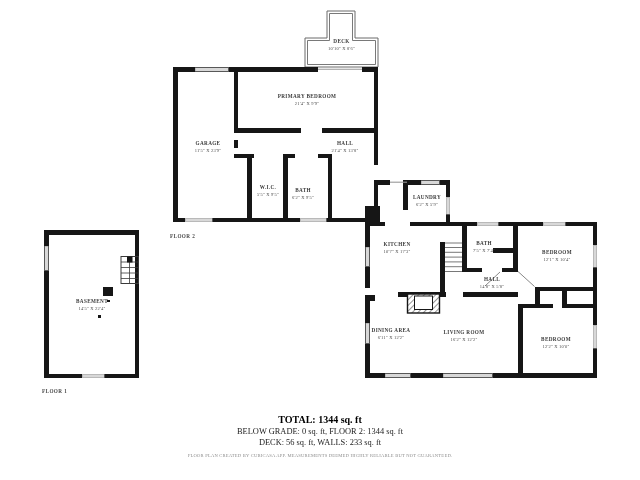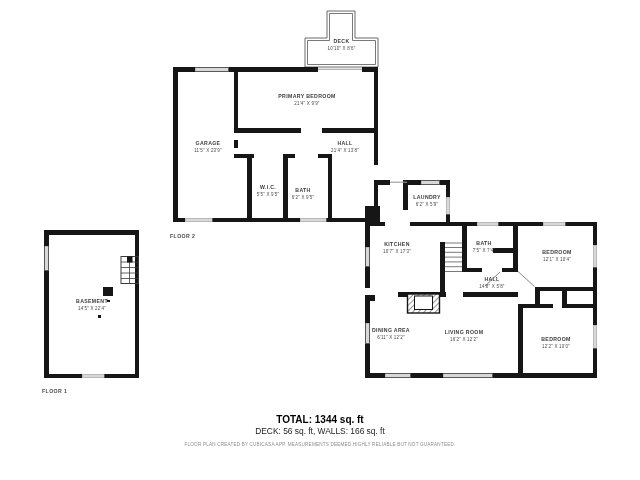--- a/index.html
+++ b/index.html
@@ -1,17 +1,17 @@
 <!DOCTYPE html>
 <html><head>
 <meta charset="utf-8">
 <style>
   html,body{margin:0;padding:0;background:#fff;}
   .canvas{position:relative;width:616px;height:480px;background:#fff;overflow:hidden;
-          font-family:Liberation Sans, sans-serif;}
+          font-family:Liberation Serif, serif;}
   .plan-svg{position:absolute;left:0;top:0;}
   .rlabel{position:absolute;transform:translateX(-50%);text-align:center;color:#3b3b3b;
           white-space:nowrap;line-height:7px;}
   .rlabel .rname{font-size:5.2px;font-weight:bold;letter-spacing:.35px;}
   .rlabel .rdims{font-size:4.5px;letter-spacing:.2px;color:#4a4a4a;}
   .floor-tag{position:absolute;font-size:5.2px;font-weight:bold;letter-spacing:.4px;color:#4a4a4a;}
   .summary{position:absolute;left:0;top:414px;width:640px;text-align:center;color:#1c1c1c;}
   .summary .total{font-size:10px;font-weight:bold;line-height:12px;color:#000;}
   .summary .sline{font-size:8.4px;line-height:11px;}
   .summary .disclaimer{font-size:4.6px;color:#8d8d8d;margin-top:5px;letter-spacing:.2px;}
@@ -205,17 +205,18 @@
   <div class="rlabel" style="left:92px;top:298px">
     <div class="rname">BASEMENT</div>
     <div class="rdims">14'5" X 22'4"</div>
   </div>
 
   <div class="floor-tag" style="left:170px;top:233px">FLOOR 2</div>
   <div class="floor-tag" style="left:42px;top:388px">FLOOR 1</div>
 
   <div class="summary">
     <div class="total">TOTAL: 1344 sq. ft</div>
-    <div class="sline">DECK: 56 sq. ft, WALLS: 166 sq. ft</div>
+    <div class="sline">BELOW GRADE: 0 sq. ft, FLOOR 2: 1344 sq. ft</div>
+    <div class="sline">DECK: 56 sq. ft, WALLS: 233 sq. ft</div>
     <div class="disclaimer">FLOOR PLAN CREATED BY CUBICASA APP. MEASUREMENTS DEEMED HIGHLY RELIABLE BUT NOT GUARANTEED.</div>
   </div>
 
 </div>
 
 </body></html>

